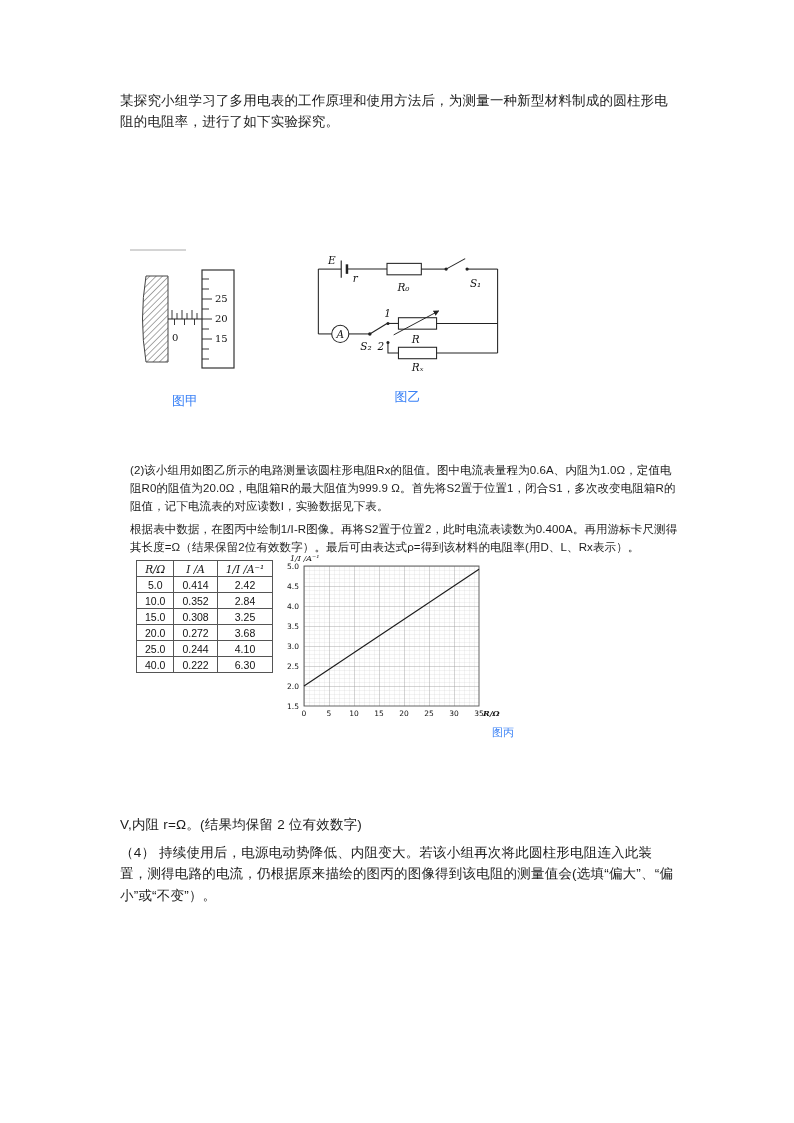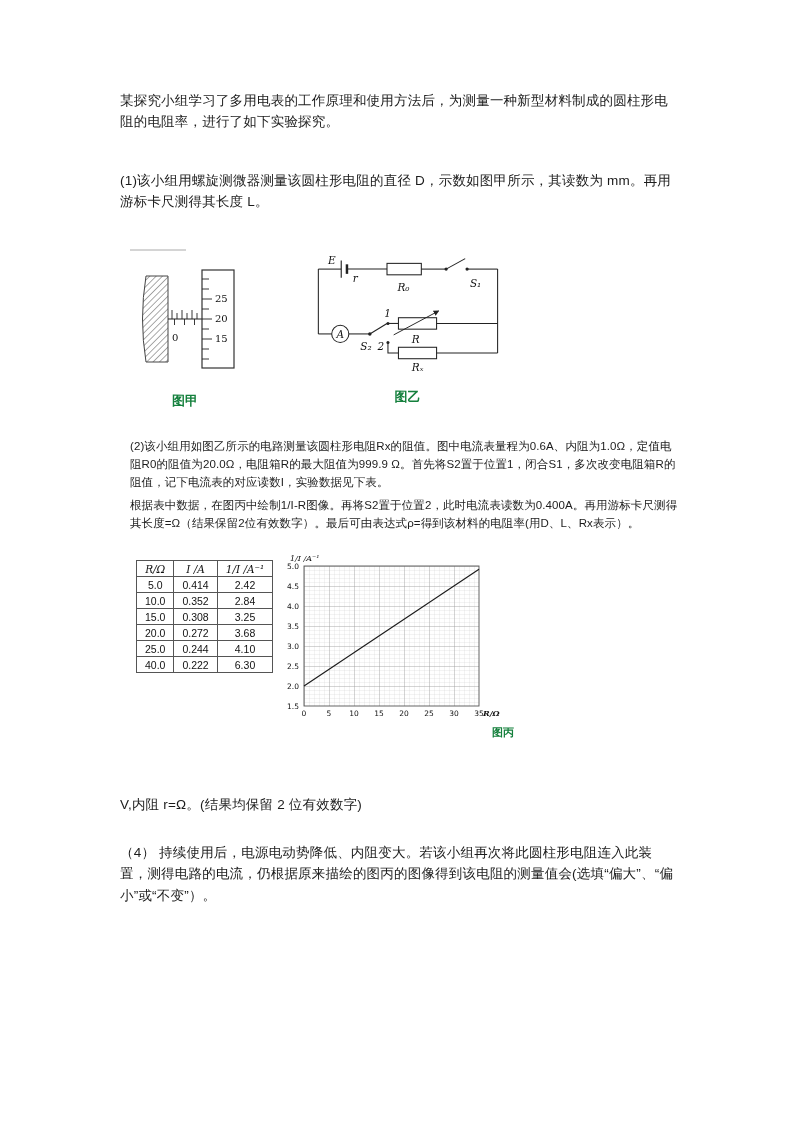--- a/index.html
+++ b/index.html
@@ -2,41 +2,40 @@
 <html><head>
 <meta charset="utf-8">
 <style>
   html,body{margin:0;padding:0;background:#fff;}
   .page{position:relative;width:794px;height:1123px;background:#ffffff;overflow:hidden;
         font-family:"Liberation Sans","DejaVu Sans",sans-serif;color:#1b1b1b;padding-left:38px;}
   .para{position:absolute;left:120px;width:558px;font-size:13.5px;line-height:1.58;letter-spacing:.2px;}
   .para.small{left:130px;width:548px;font-size:11.5px;line-height:1.55;letter-spacing:.1px;}
   .para.small p{margin:0 0 6px 0;}
   .figblock{position:absolute;text-align:center;}
-  .fig-caption{font-weight:bold;font-size:13px;margin-top:4px;color:#15803d;}
+  .fig-caption{font-weight:normal;font-size:13px;margin-top:4px;color:#3b82f6;}
   .mtext{font-size:10px;font-family:"DejaVu Serif","Liberation Serif",serif;fill:#111;}
   .clab text{font-family:"DejaVu Serif","Liberation Serif",serif;font-style:italic;font-size:11px;fill:#111;}
   .datatable{position:absolute;left:136px;top:560px;border-collapse:collapse;font-size:10.5px;color:#111;}
   .datatable th,.datatable td{border:1px solid #555;padding:1.5px 8px;text-align:center;font-weight:normal;}
   .datatable th{font-family:"DejaVu Serif","Liberation Serif",serif;font-style:italic;}
   .graphblock{position:absolute;left:274px;top:552px;width:240px;text-align:center;}
   .gt{font-size:7.5px;fill:#111;font-family:"DejaVu Sans",sans-serif;}
   .ya{text-anchor:end;}
   .xa{text-anchor:middle;}
   .axlab{font-size:8px;fill:#111;font-family:"DejaVu Serif","Liberation Serif",serif;font-style:italic;}
   .axlab.bold{font-weight:bold;}
   .graphblock .fig-caption{font-size:11px;margin-top:1px;text-align:right;}
 </style>
 </head>
 <body>
 
 <div class="page">
 
   <div class="para" style="top:90px">某探究小组学习了多用电表的工作原理和使用方法后，为测量一种新型材料制成的圆柱形电阻的电阻率，进行了如下实验探究。</div>
-  <div class="para" style="top:170px">(1)该小组用螺旋测微器测量该圆柱形电阻的直径 D，示数如图甲所示，其读数为 mm。再用游标卡尺测得其长度 L。</div>
 
   <div class="figblock" style="left:122px;top:246px;width:126px">
     <svg width="126" height="138" viewBox="0 0 126 138">
       <defs>
         <pattern id="hatch" width="4.5" height="4.5" patternUnits="userSpaceOnUse" patternTransform="rotate(45)">
           <line x1="0" y1="0" x2="0" y2="4.5" stroke="#555" stroke-width="1"></line>
         </pattern>
       </defs>
       <path d="M8 4 H64" stroke="#aaa" stroke-width="1" fill="none"></path>
       <path d="M46 30 H24 Q17 73 24 116 H46 Z" fill="url(#hatch)" stroke="#444" stroke-width="1"></path>
@@ -118,21 +117,21 @@
         <text x="83" y="70">1</text>
         <text x="58" y="105">S₂</text>
         <text x="76" y="105">2</text>
         <text x="112" y="97">R</text>
         <text x="112" y="127">Rₓ</text>
       </g>
     </svg>
     <div class="fig-caption" style="margin-top:10px">图乙</div>
   </div>
 
-  <div class="para small" style="top:438px">
+  <div class="para small" style="top:462px">
     <p>(2)该小组用如图乙所示的电路测量该圆柱形电阻Rx的阻值。图中电流表量程为0.6A、内阻为1.0Ω，定值电阻R0的阻值为20.0Ω，电阻箱R的最大阻值为999.9 Ω。首先将S2置于位置1，闭合S1，多次改变电阻箱R的阻值，记下电流表的对应读数I，实验数据见下表。</p>
     <p>根据表中数据，在图丙中绘制1/I-R图像。再将S2置于位置2，此时电流表读数为0.400A。再用游标卡尺测得其长度=Ω（结果保留2位有效数字）。最后可由表达式ρ=得到该材料的电阻率(用D、L、Rx表示）。</p>
   </div>
 
   <table class="datatable">
     <thead>
         <tr>
           <th>R/Ω</th>
           <th>I /A</th>
           <th>1/I /A⁻¹</th>
@@ -202,16 +201,16 @@
           <text x="100" y="150" class="gt xa">20</text>
           <text x="125" y="150" class="gt xa">25</text>
           <text x="150" y="150" class="gt xa">30</text>
           <text x="175" y="150" class="gt xa">35</text>
           <line x1="0" y1="120" x2="175" y2="3.200000000000017" stroke="#1a1a1a" stroke-width="1.1"></line>
         </g>
     </svg>
     <div class="fig-caption">图丙</div>
   </div>
 
-  <div class="para" style="top:794px">V,内阻 r=Ω。(结果均保留 2 位有效数字)</div>
+  <div class="para" style="top:814px">V,内阻 r=Ω。(结果均保留 2 位有效数字)</div>
   <div class="para" style="top:842px">（4） 持续使用后，电源电动势降低、内阻变大。若该小组再次将此圆柱形电阻连入此装置，测得电路的电流，仍根据原来描绘的图丙的图像得到该电阻的测量值会(选填“偏大”、“偏小”或“不变”）。</div>
 
 </div>
 
 </body></html>

